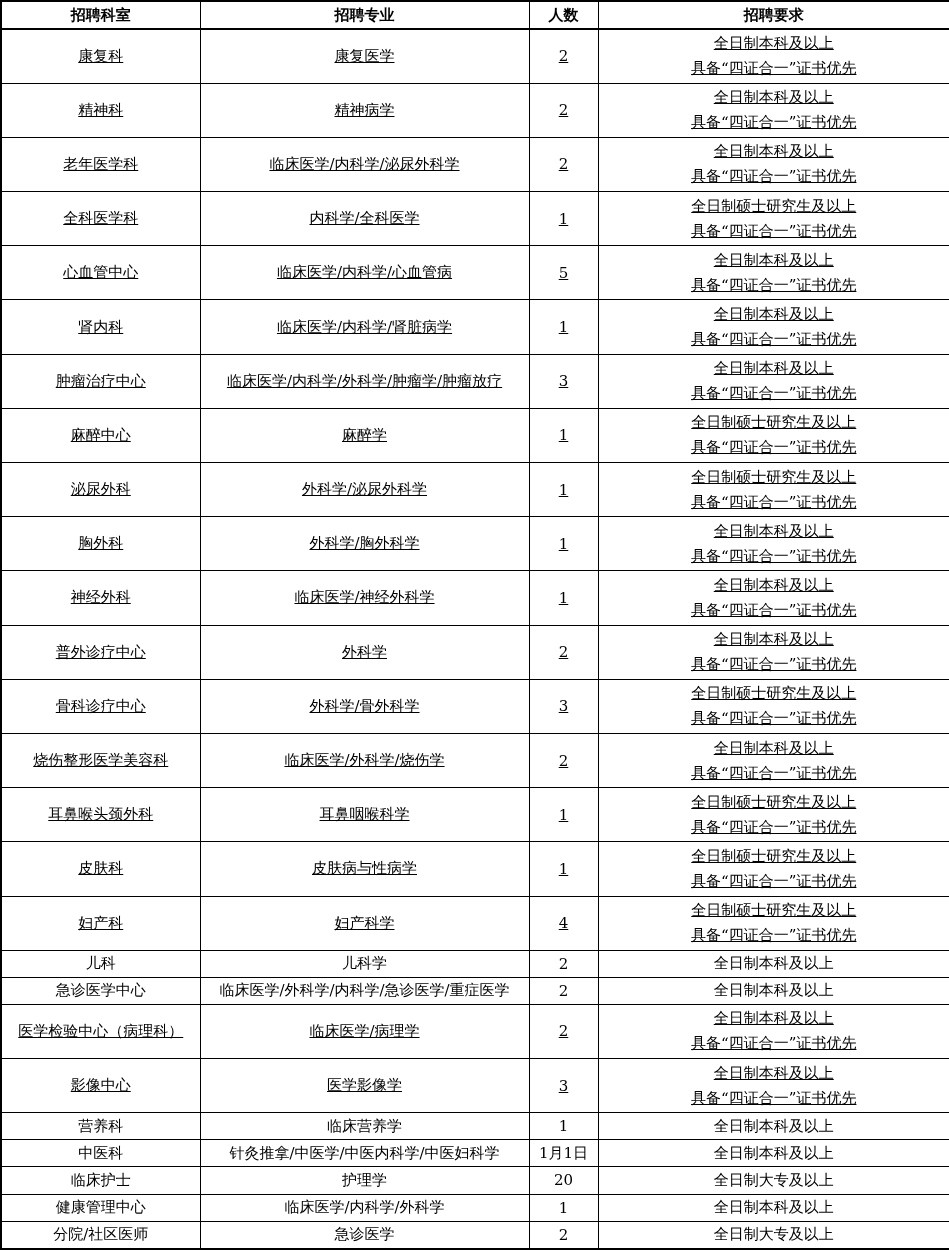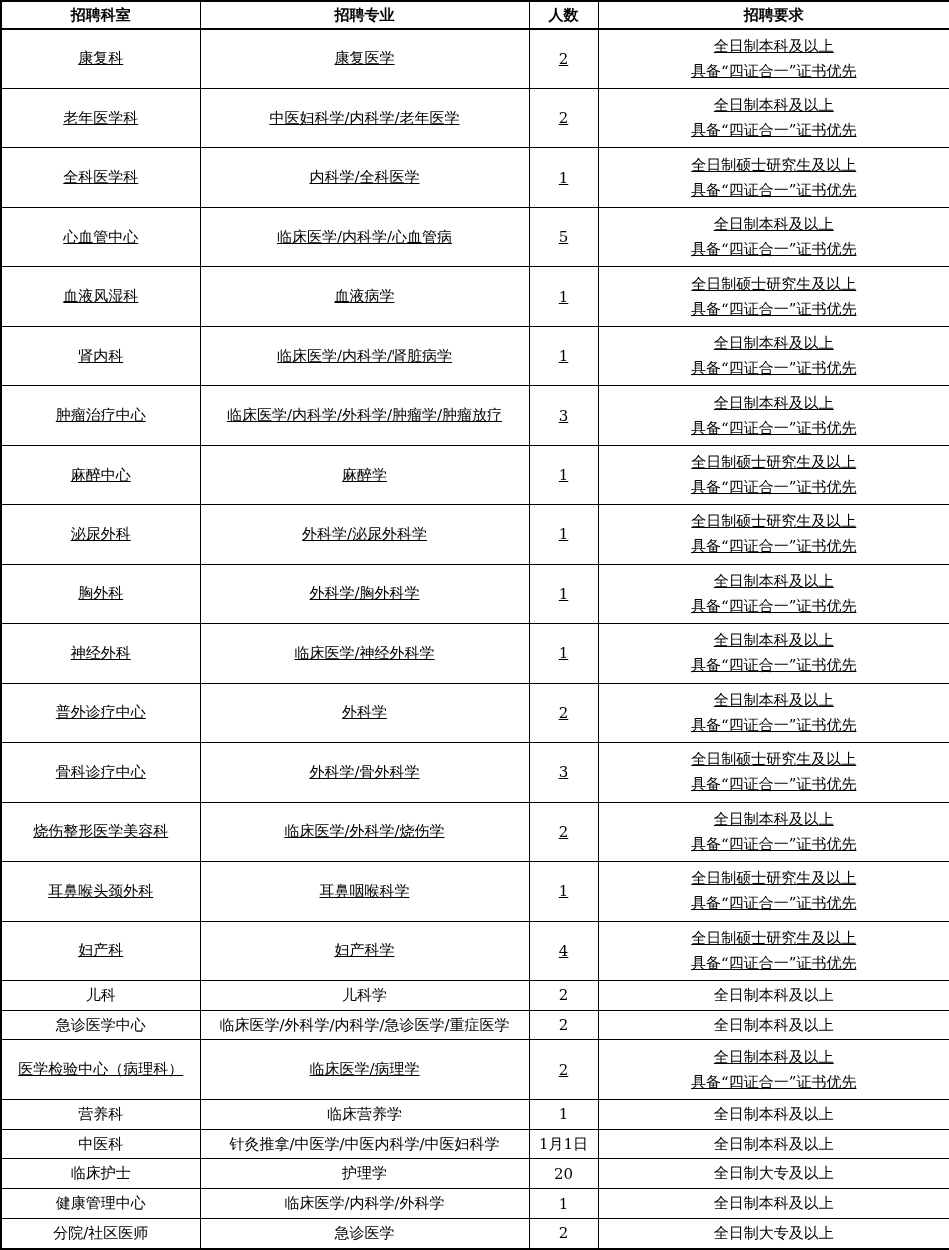--- a/index.html
+++ b/index.html
@@ -76,22 +76,31 @@
         <tr class="row-double">
           <td>康复科</td>
           <td class="major-cell">康复医学</td>
           <td>2</td>
           <td>
             <div class="req-line">全日制本科及以上</div>
             <div class="req-line">具备“四证合一”证书优先</div>
           </td>
         </tr>
         <tr class="row-double">
+          <td>精神科</td>
+          <td class="major-cell">精神病学</td>
+          <td>2</td>
+          <td>
+            <div class="req-line">全日制本科及以上</div>
+            <div class="req-line">具备“四证合一”证书优先</div>
+          </td>
+        </tr>
+        <tr class="row-double">
           <td>老年医学科</td>
-          <td class="major-cell">中医妇科学/内科学/老年医学</td>
+          <td class="major-cell">临床医学/内科学/泌尿外科学</td>
           <td>2</td>
           <td>
             <div class="req-line">全日制本科及以上</div>
             <div class="req-line">具备“四证合一”证书优先</div>
           </td>
         </tr>
         <tr class="row-double">
           <td>全科医学科</td>
           <td class="major-cell">内科学/全科医学</td>
           <td>1</td>
@@ -103,29 +112,20 @@
         <tr class="row-double">
           <td>心血管中心</td>
           <td class="major-cell">临床医学/内科学/心血管病</td>
           <td>5</td>
           <td>
             <div class="req-line">全日制本科及以上</div>
             <div class="req-line">具备“四证合一”证书优先</div>
           </td>
         </tr>
         <tr class="row-double">
-          <td>血液风湿科</td>
-          <td class="major-cell">血液病学</td>
-          <td>1</td>
-          <td>
-            <div class="req-line">全日制硕士研究生及以上</div>
-            <div class="req-line">具备“四证合一”证书优先</div>
-          </td>
-        </tr>
-        <tr class="row-double">
           <td>肾内科</td>
           <td class="major-cell">临床医学/内科学/肾脏病学</td>
           <td>1</td>
           <td>
             <div class="req-line">全日制本科及以上</div>
             <div class="req-line">具备“四证合一”证书优先</div>
           </td>
         </tr>
         <tr class="row-double">
           <td>肿瘤治疗中心</td>
@@ -202,20 +202,29 @@
         <tr class="row-double">
           <td>耳鼻喉头颈外科</td>
           <td class="major-cell">耳鼻咽喉科学</td>
           <td>1</td>
           <td>
             <div class="req-line">全日制硕士研究生及以上</div>
             <div class="req-line">具备“四证合一”证书优先</div>
           </td>
         </tr>
         <tr class="row-double">
+          <td>皮肤科</td>
+          <td class="major-cell">皮肤病与性病学</td>
+          <td>1</td>
+          <td>
+            <div class="req-line">全日制硕士研究生及以上</div>
+            <div class="req-line">具备“四证合一”证书优先</div>
+          </td>
+        </tr>
+        <tr class="row-double">
           <td>妇产科</td>
           <td class="major-cell">妇产科学</td>
           <td>4</td>
           <td>
             <div class="req-line">全日制硕士研究生及以上</div>
             <div class="req-line">具备“四证合一”证书优先</div>
           </td>
         </tr>
         <tr class="row-single">
           <td>儿科</td>
@@ -235,20 +244,29 @@
         </tr>
         <tr class="row-double">
           <td>医学检验中心（病理科）</td>
           <td class="major-cell">临床医学/病理学</td>
           <td>2</td>
           <td>
             <div class="req-line">全日制本科及以上</div>
             <div class="req-line">具备“四证合一”证书优先</div>
           </td>
         </tr>
+        <tr class="row-double">
+          <td>影像中心</td>
+          <td class="major-cell">医学影像学</td>
+          <td>3</td>
+          <td>
+            <div class="req-line">全日制本科及以上</div>
+            <div class="req-line">具备“四证合一”证书优先</div>
+          </td>
+        </tr>
         <tr class="row-single">
           <td>营养科</td>
           <td class="major-cell">临床营养学</td>
           <td>1</td>
           <td>
             <div class="req-line">全日制本科及以上</div>
           </td>
         </tr>
         <tr class="row-single">
           <td>中医科</td>

